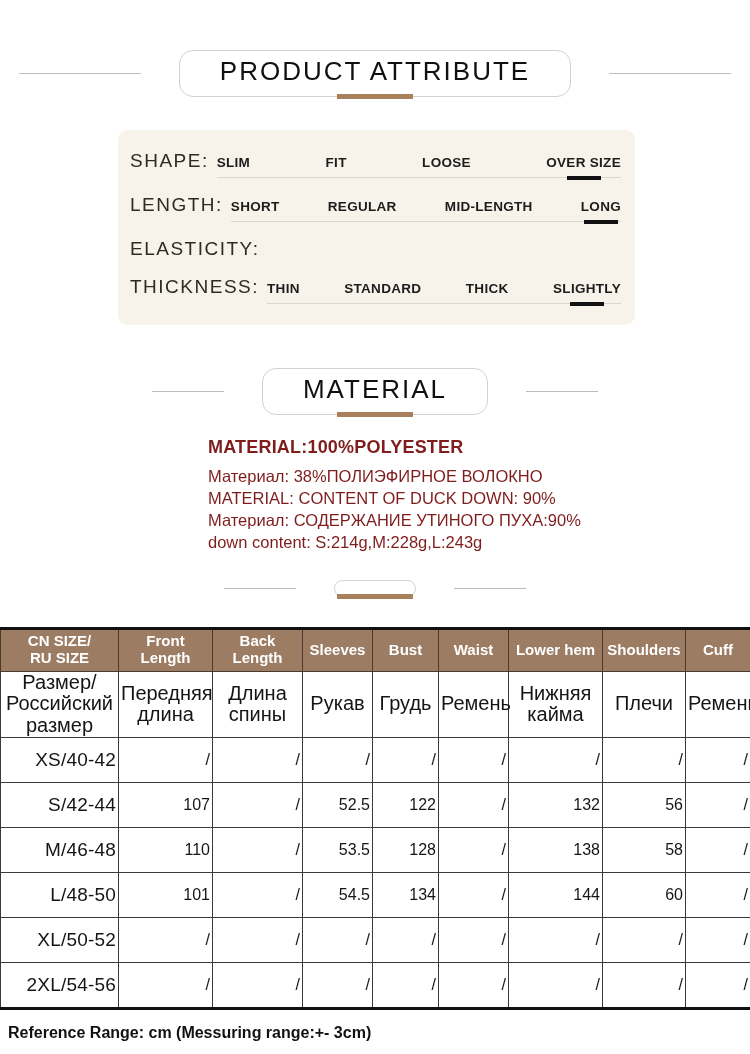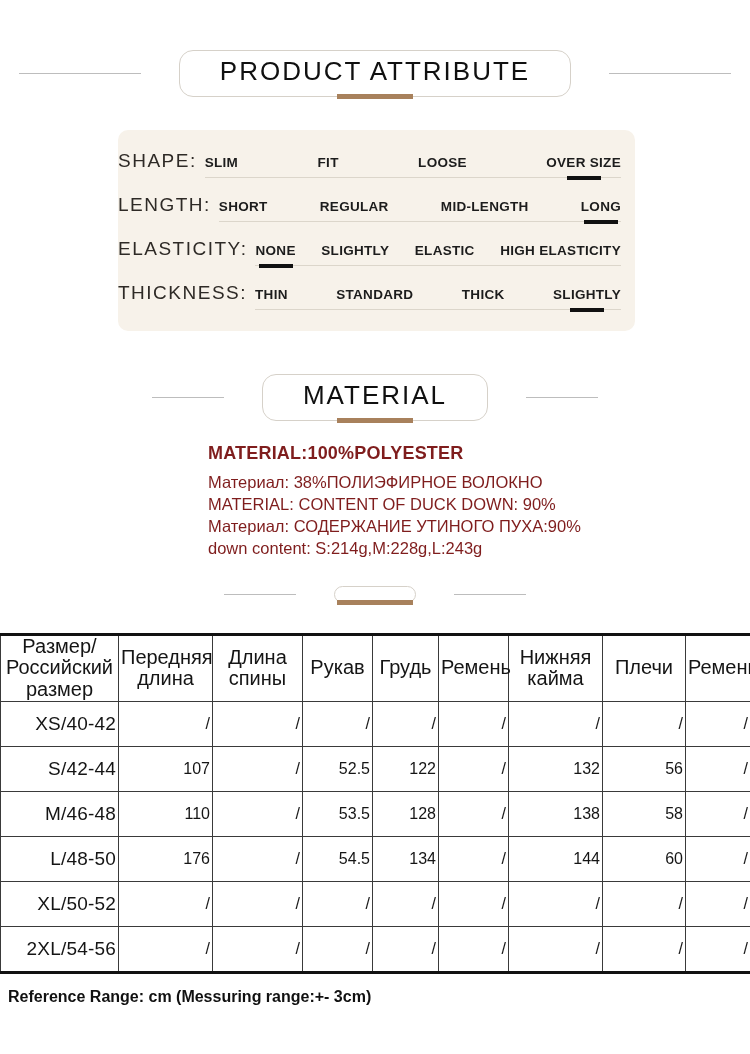--- a/index.html
+++ b/index.html
@@ -13,21 +13,21 @@
   .title-box{position:relative;border:1.5px solid #d6d1c9;border-radius:14px;
              padding:6px 40px 9px;font-size:26px;letter-spacing:2px;color:#101010;
              line-height:1.15;white-space:nowrap;}
   .title-bar{position:absolute;left:50%;transform:translateX(-50%);bottom:-3px;
              width:76px;height:5px;background:var(--accent,#a8815c);}
   .pa-header{padding-top:50px;}
 
   
   .attr-box{margin:33px 0 0 118px;width:517px;box-sizing:border-box;
             background:var(--panel-bg,#f7f2ea);border-radius:10px;
-            padding:20px 14px 5px 0;}
+            padding:20px 14px 5px 12px;}
   .attr-row{display:flex;align-items:baseline;margin-bottom:16px;}
   .attr-label{font-size:19px;letter-spacing:1.5px;color:#2e2a26;flex:none;padding-right:8px;}
   .attr-options{flex:1;display:flex;justify-content:space-between;align-items:baseline;
                 border-bottom:1px solid #dcd6cb;padding-bottom:7px;}
   .attr-option{font-size:13.5px;font-weight:bold;letter-spacing:.3px;color:#1c1c1c;
                position:relative;white-space:nowrap;}
   .attr-option.selected::after{content:"";position:absolute;left:50%;transform:translateX(-50%);
                bottom:-10px;width:34px;height:3.5px;background:var(--sel,#111111);}
 
   
@@ -79,26 +79,20 @@
         <span class="attr-label">LENGTH:</span>
         <div class="attr-options">
           <span class="attr-option">SHORT</span>
           <span class="attr-option">REGULAR</span>
           <span class="attr-option">MID-LENGTH</span>
           <span class="attr-option selected">LONG</span>
         </div>
       </div>
       <div class="attr-row">
         <span class="attr-label">ELASTICITY:</span>
-        <div class="attr-options">
-          <span class="attr-option selected">NONE</span>
-          <span class="attr-option">SLIGHTLY</span>
-          <span class="attr-option">ELASTIC</span>
-          <span class="attr-option">HIGH ELASTICITY</span>
-        </div>
       </div>
       <div class="attr-row">
         <span class="attr-label">THICKNESS:</span>
         <div class="attr-options">
           <span class="attr-option">THIN</span>
           <span class="attr-option">STANDARD</span>
           <span class="attr-option">THICK</span>
           <span class="attr-option selected">SLIGHTLY</span>
         </div>
       </div>
@@ -135,20 +129,32 @@
         <col style="width:94px">
         <col style="width:90px">
       <col style="width:70px">
         <col style="width:66px">
         <col style="width:70px">
       <col style="width:94px">
         <col style="width:83px">
         <col style="width:65px">
     </colgroup>
     <thead>
+        <tr class="thead-en">
+          <th>CN SIZE/
+RU SIZE</th>
+          <th>Front Length</th>
+          <th>Back Length</th>
+          <th>Sleeves</th>
+          <th>Bust</th>
+          <th>Waist</th>
+          <th>Lower hem</th>
+          <th>Shoulders</th>
+          <th>Cuff</th>
+        </tr>
         <tr class="thead-ru">
           <th>Размер/
 Российский
 размер</th>
           <th>Передняя
 длина</th>
           <th>Длина
 спины</th>
           <th>Рукав</th>
           <th>Грудь</th>
@@ -188,21 +194,21 @@
           <td>/</td>
           <td>53.5</td>
           <td>128</td>
           <td>/</td>
           <td>138</td>
           <td>58</td>
           <td>/</td>
         </tr>
         <tr>
           <td class="size-cell">L/48-50</td>
-          <td>176</td>
+          <td>101</td>
           <td>/</td>
           <td>54.5</td>
           <td>134</td>
           <td>/</td>
           <td>144</td>
           <td>60</td>
           <td>/</td>
         </tr>
         <tr>
           <td class="size-cell">XL/50-52</td>

